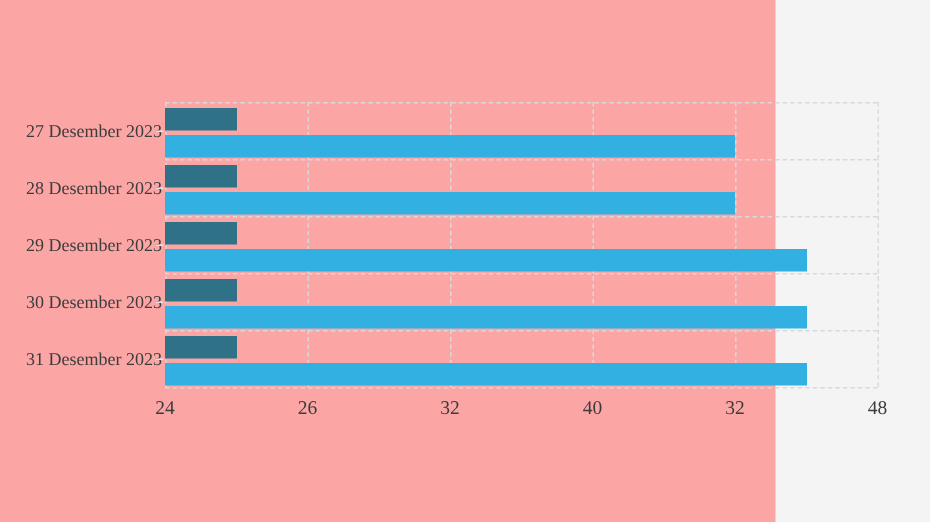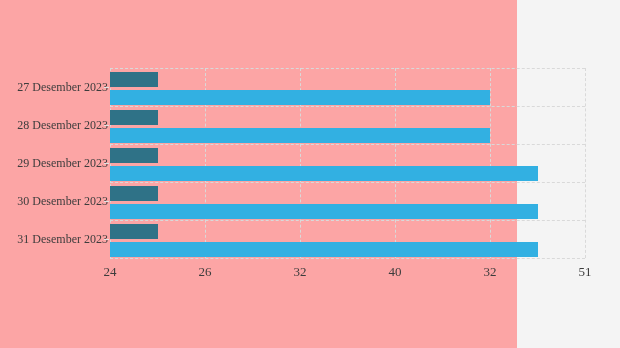--- a/index.html
+++ b/index.html
@@ -164,18 +164,18 @@
         <div class="ytick" style="top: 95px;"></div>
         <div class="ytick" style="top: 133px;"></div>
         <div class="ytick" style="top: 171px;"></div>
       </div>
     <div id="xlabels">
         <div class="xlabel" style="left: 0px;">24</div>
         <div class="xlabel" style="left: 95px;">26</div>
         <div class="xlabel" style="left: 190px;">32</div>
         <div class="xlabel" style="left: 285px;">40</div>
         <div class="xlabel" style="left: 380px;">32</div>
-        <div class="xlabel" style="left: 475px;">51</div>
+        <div class="xlabel" style="left: 475px;">48</div>
       </div>
 
   </div>
 
 </div>
 
 </body></html>

